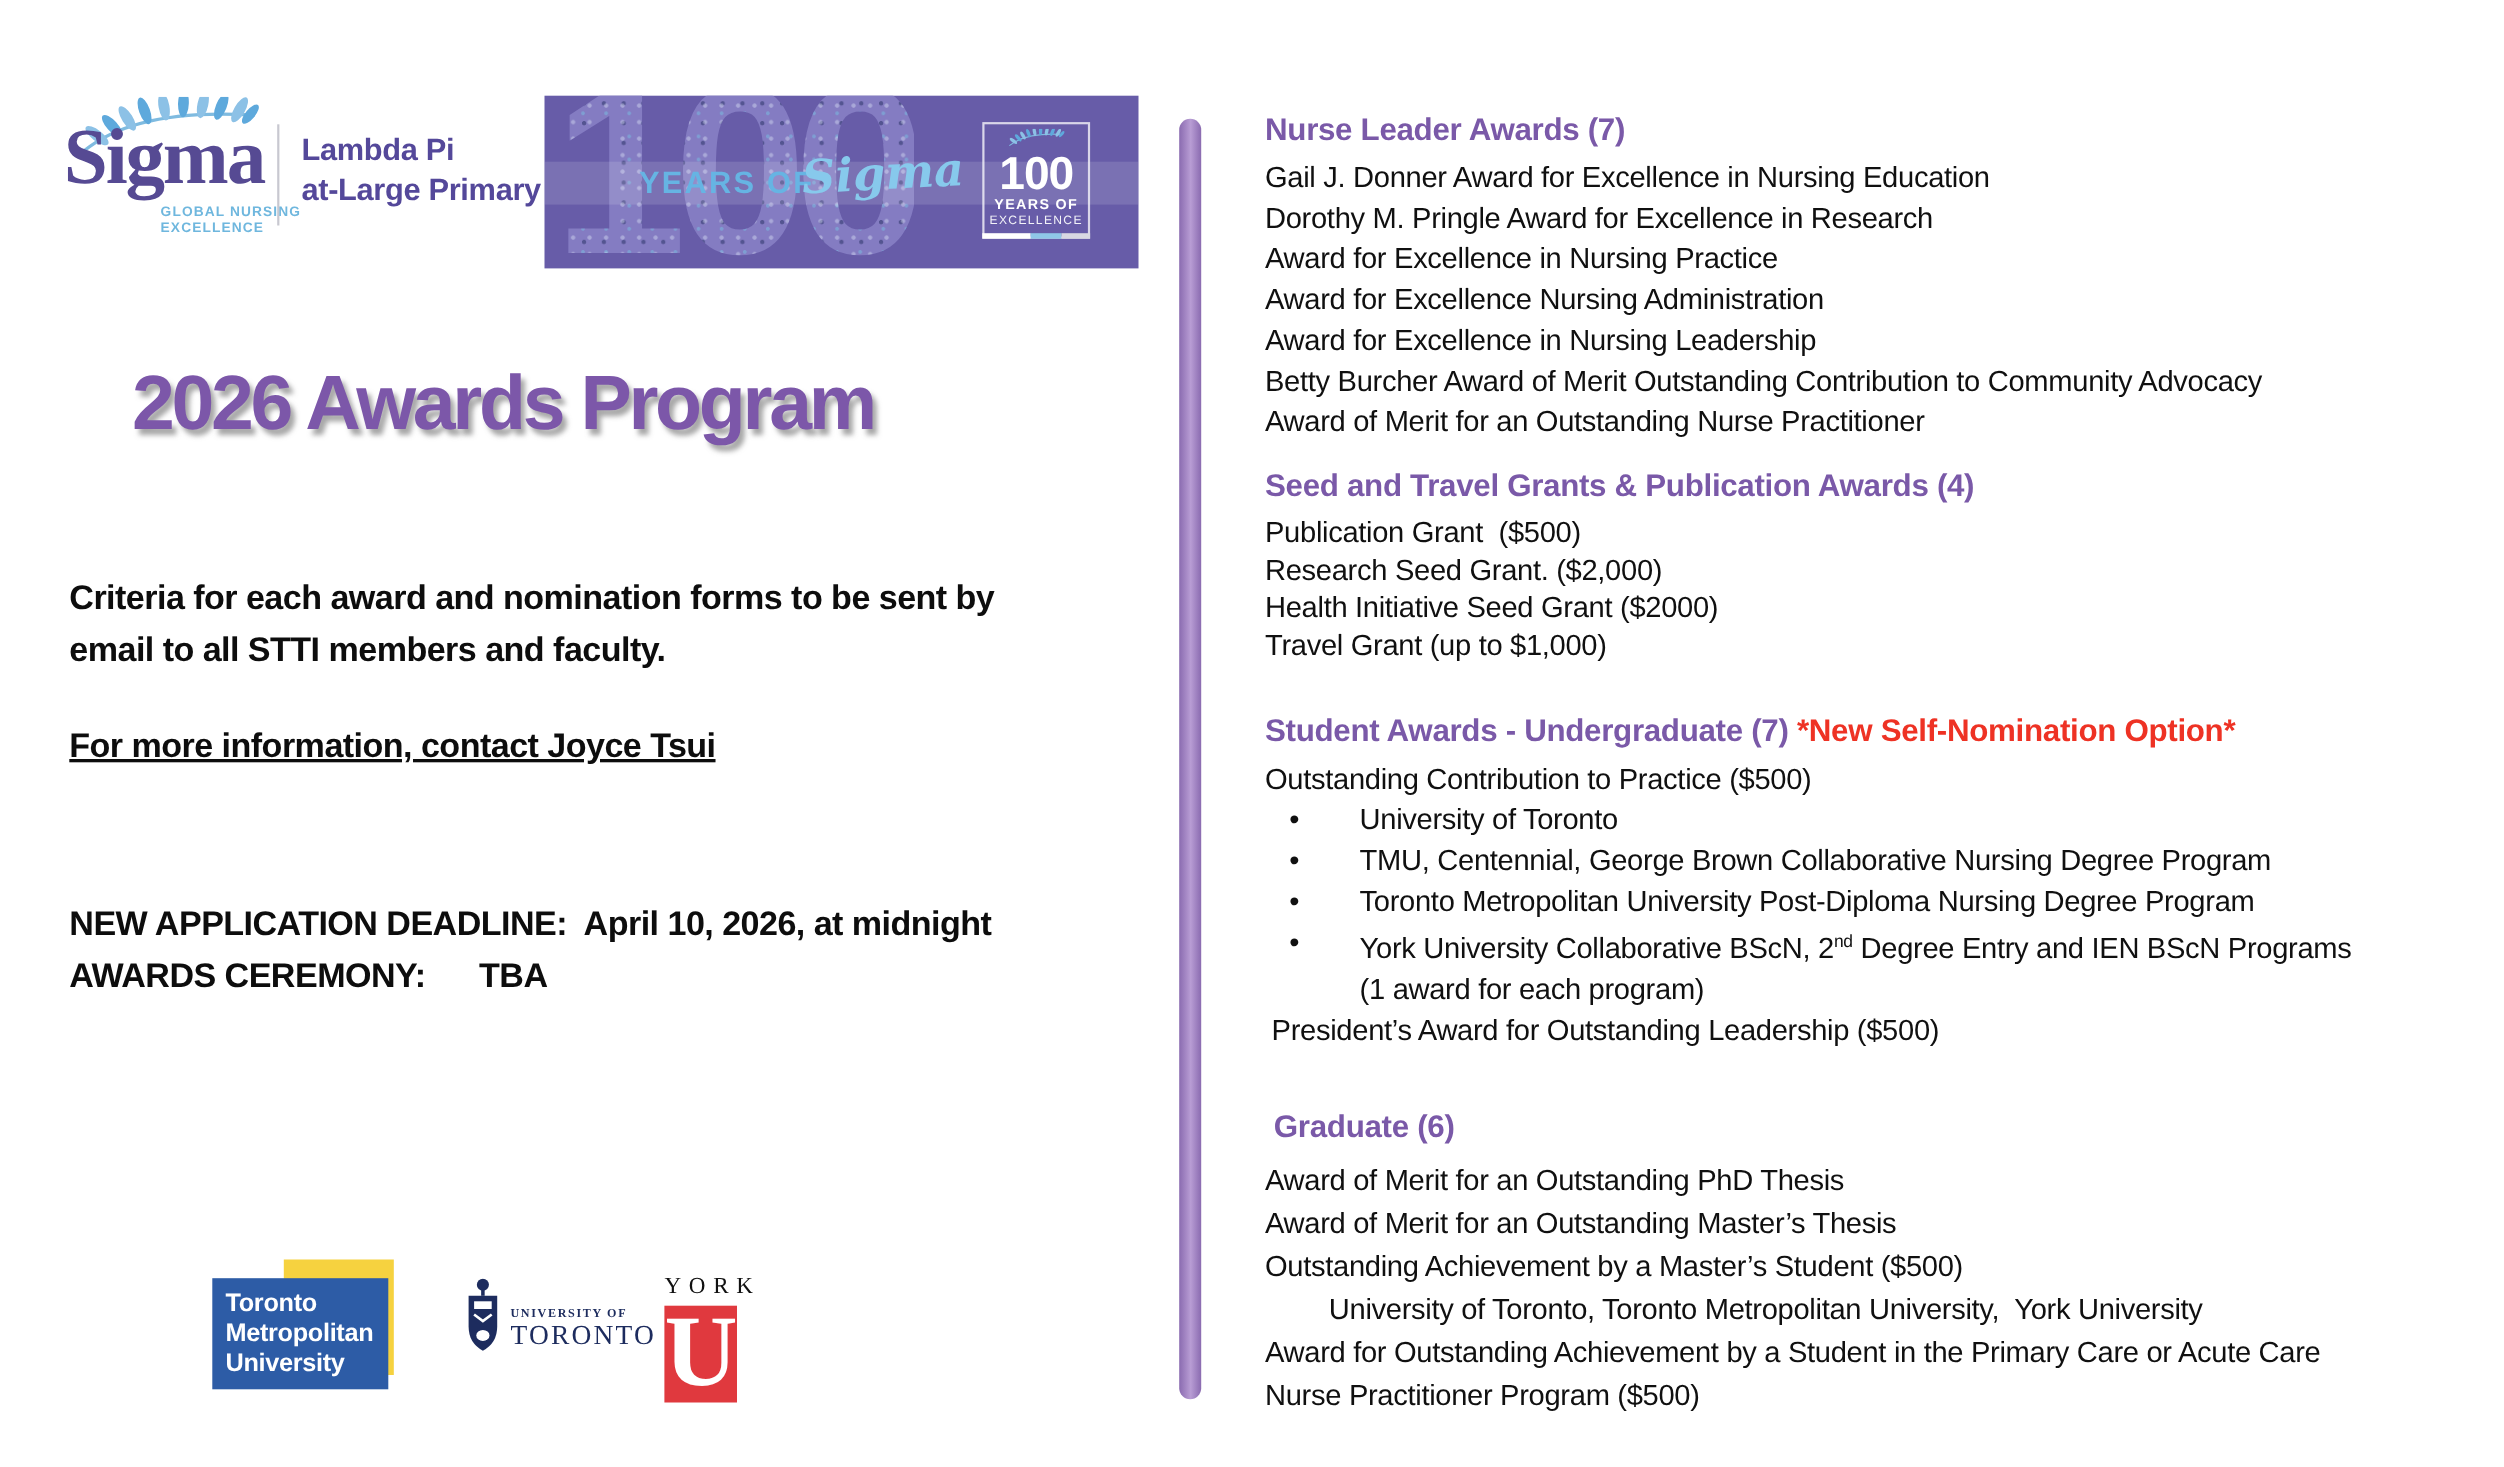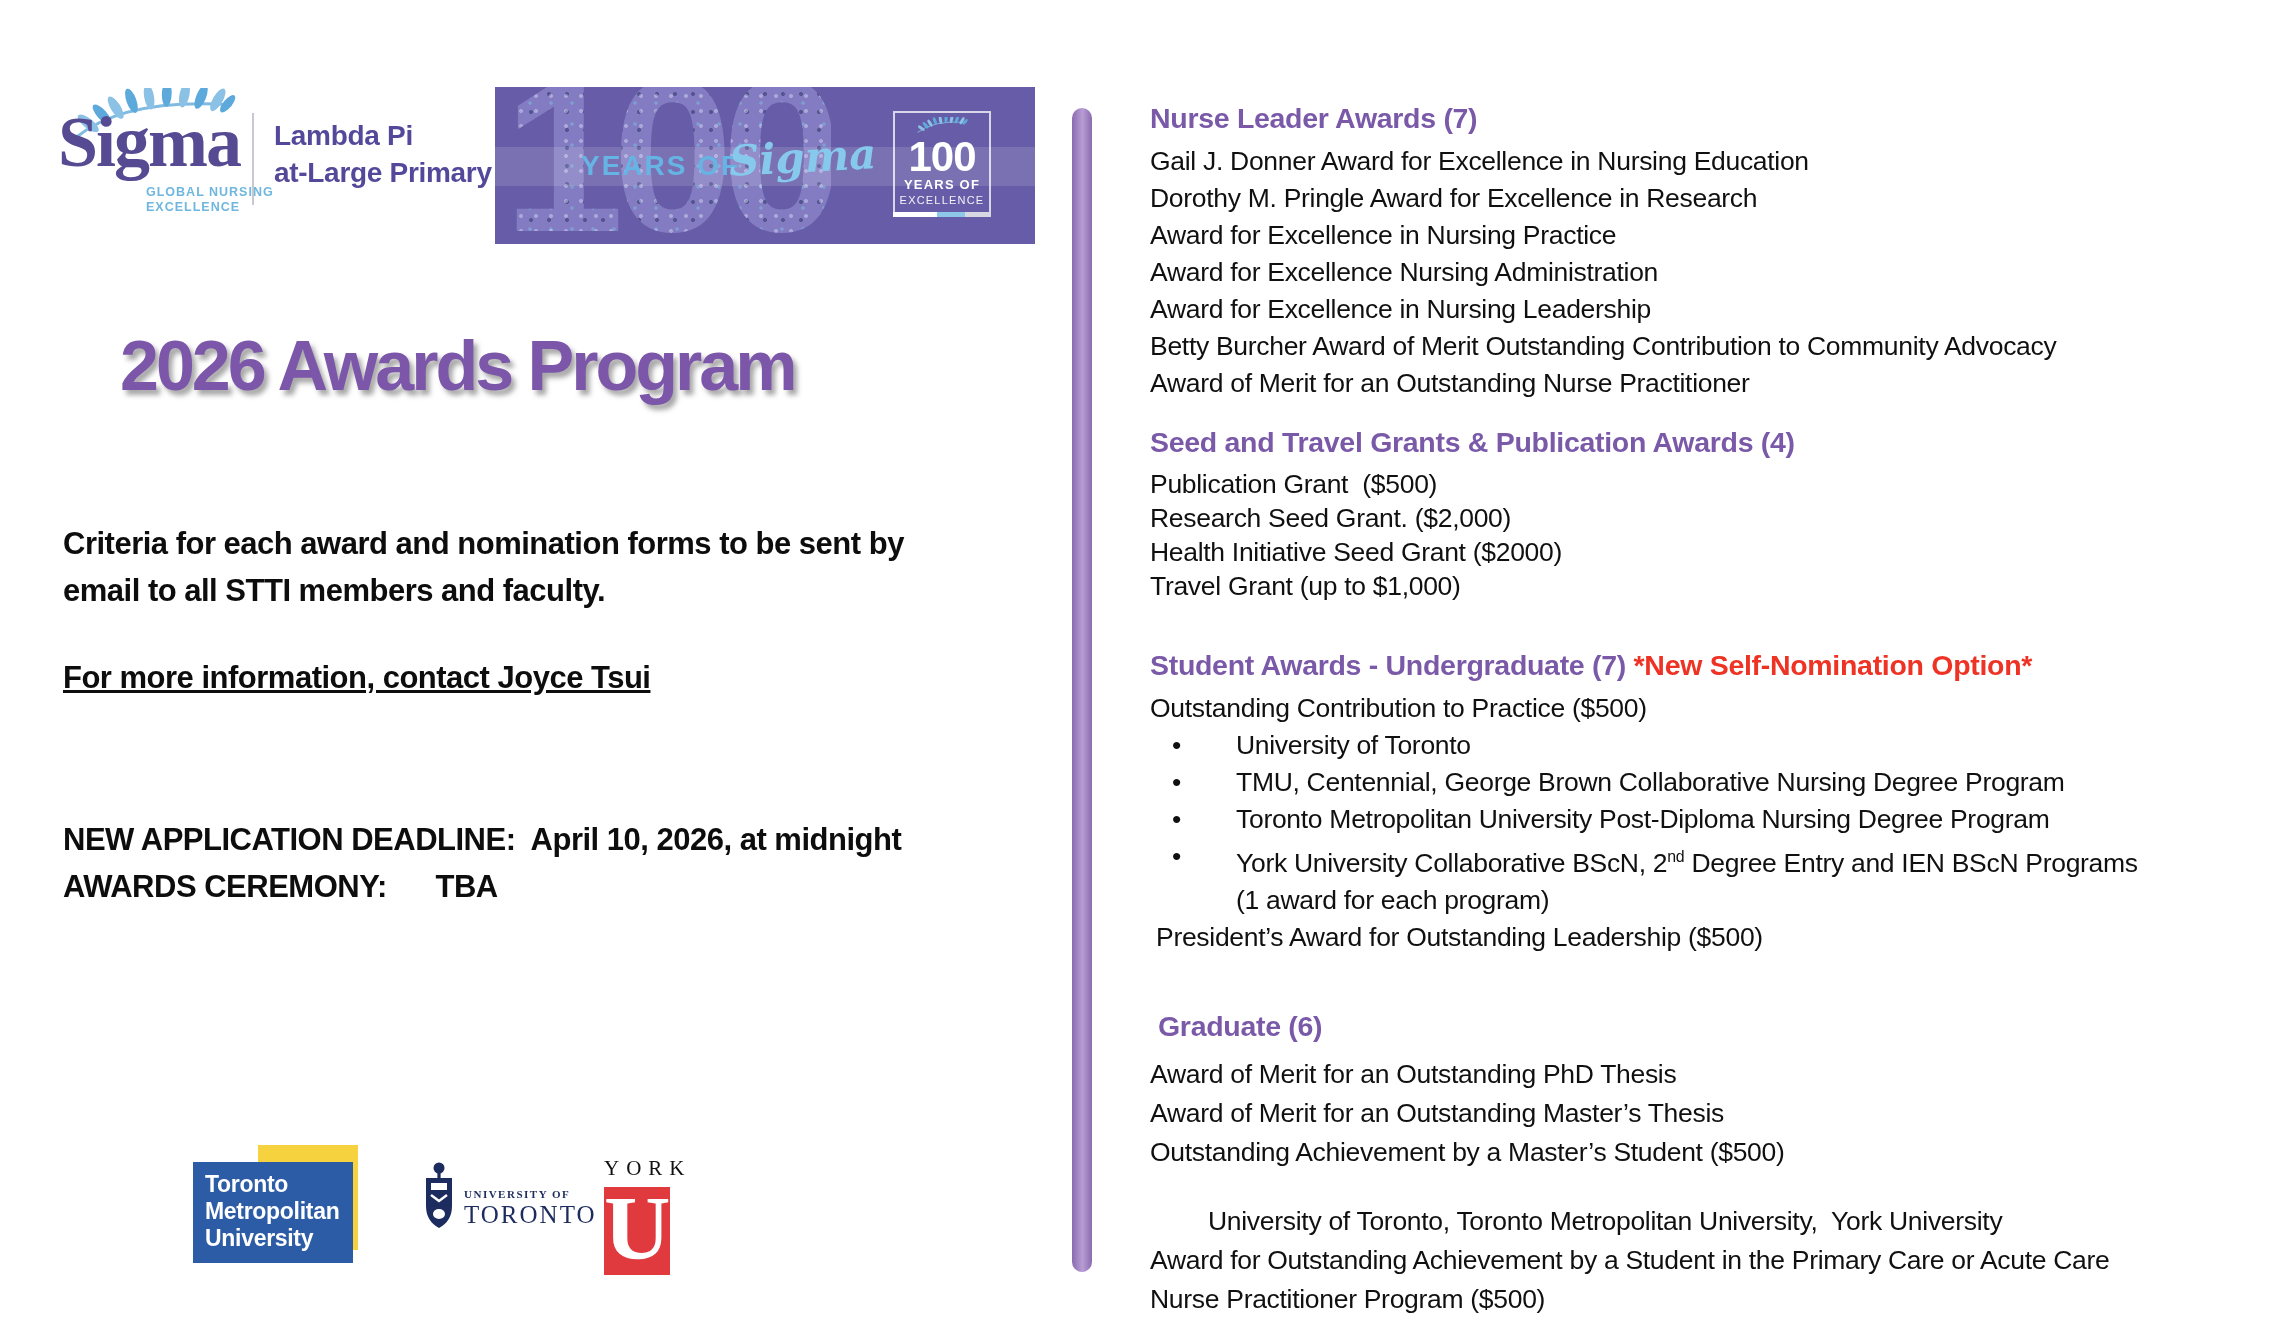--- a/index.html
+++ b/index.html
@@ -83,21 +83,21 @@
   .awards-column{left:1150px;top:100px;width:1126px;}
   .award-heading{font-size:28.5px;font-weight:700;color:#7A59A8;line-height:37px;
       margin-bottom:6px;white-space:pre-wrap;letter-spacing:-0.3px;}
   .red-suffix{color:#EE3224;}
   .award-line{position:relative;font-size:26.5px;line-height:37px;color:#101010;
       white-space:pre-wrap;letter-spacing:-0.3px;}
   .award-line .bullet-dot{display:none;position:absolute;left:22px;top:0;}
   .award-line.bullet{padding-left:86px;}
   .award-line.bullet .bullet-dot{display:inline;}
   .award-line.indent{padding-left:86px;}
-  .award-line.indent2{padding-left:58px;margin-top:30px;}
+  .award-line.indent2{padding-left:58px;}
   .award-line.hang{padding-left:6px;}
   .section-1{margin-bottom:22px;}
   .section-2{margin-bottom:44px;}
   .section-2 .award-line{line-height:34px;}
   .section-3{margin-bottom:52px;}
   .section-4 .award-heading{padding-left:8px;margin-bottom:10px;}
   .section-4 .award-line{line-height:39px;}
 </style>
 </head>
 <body>

